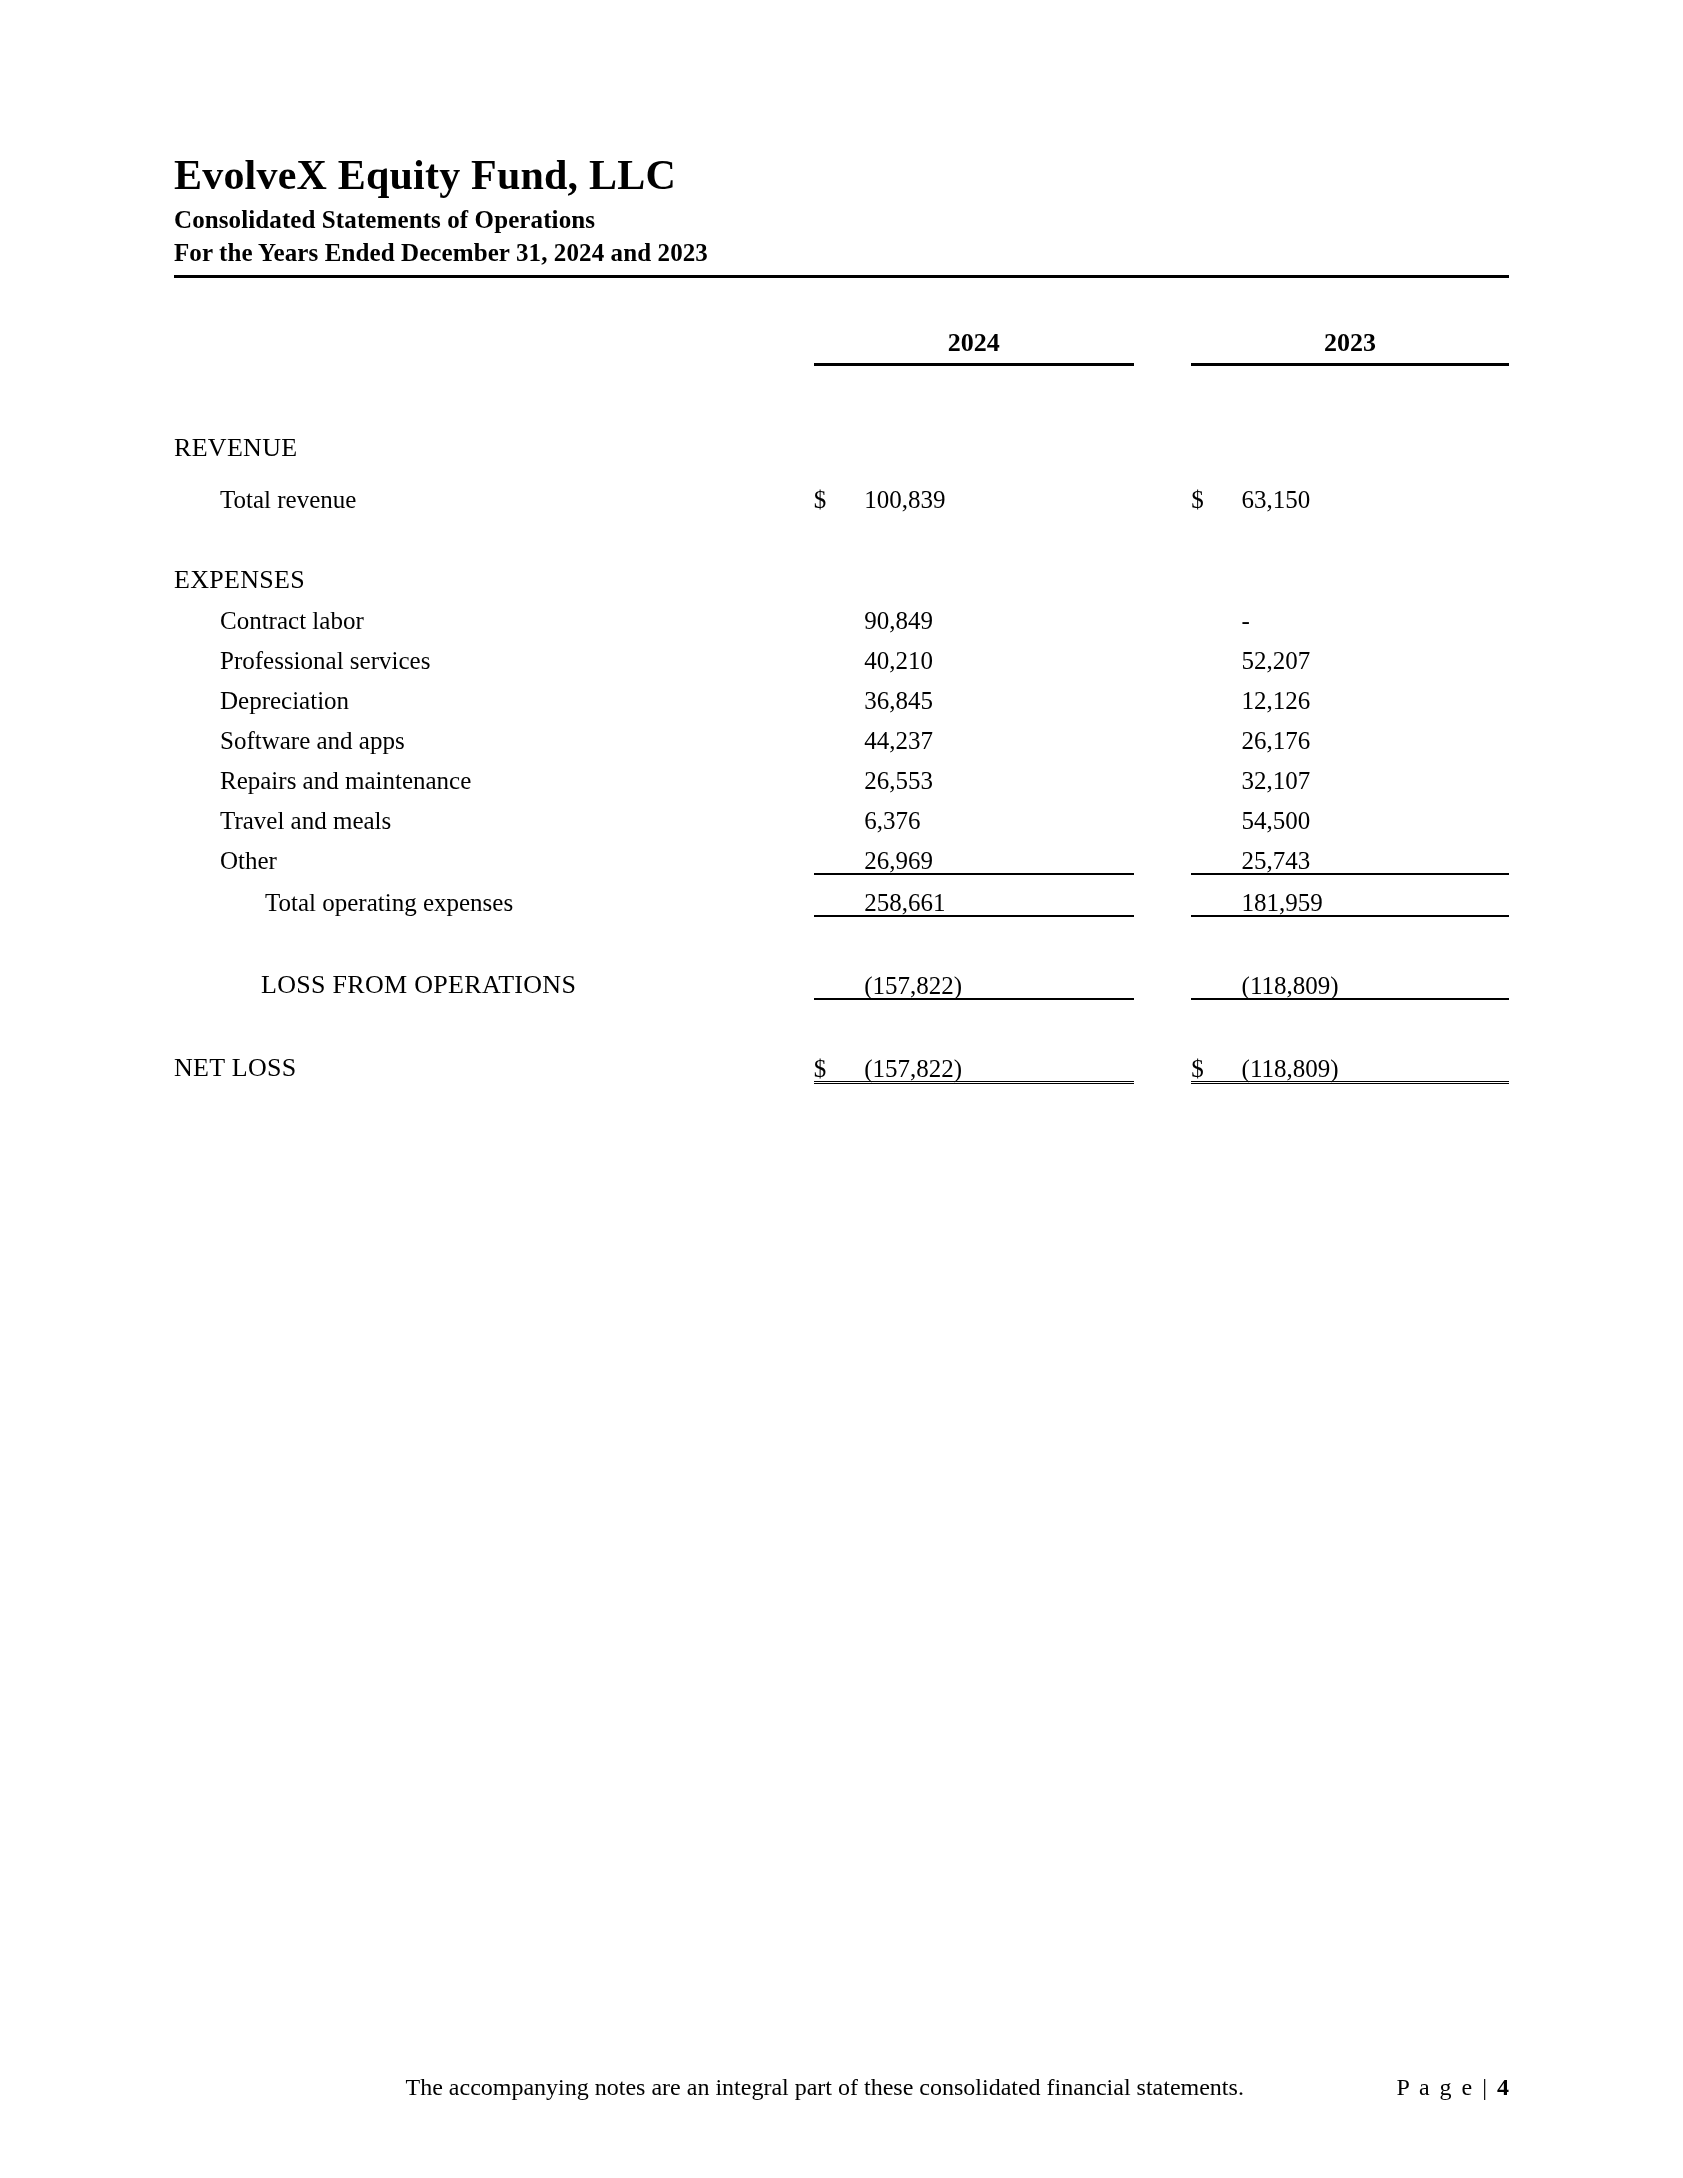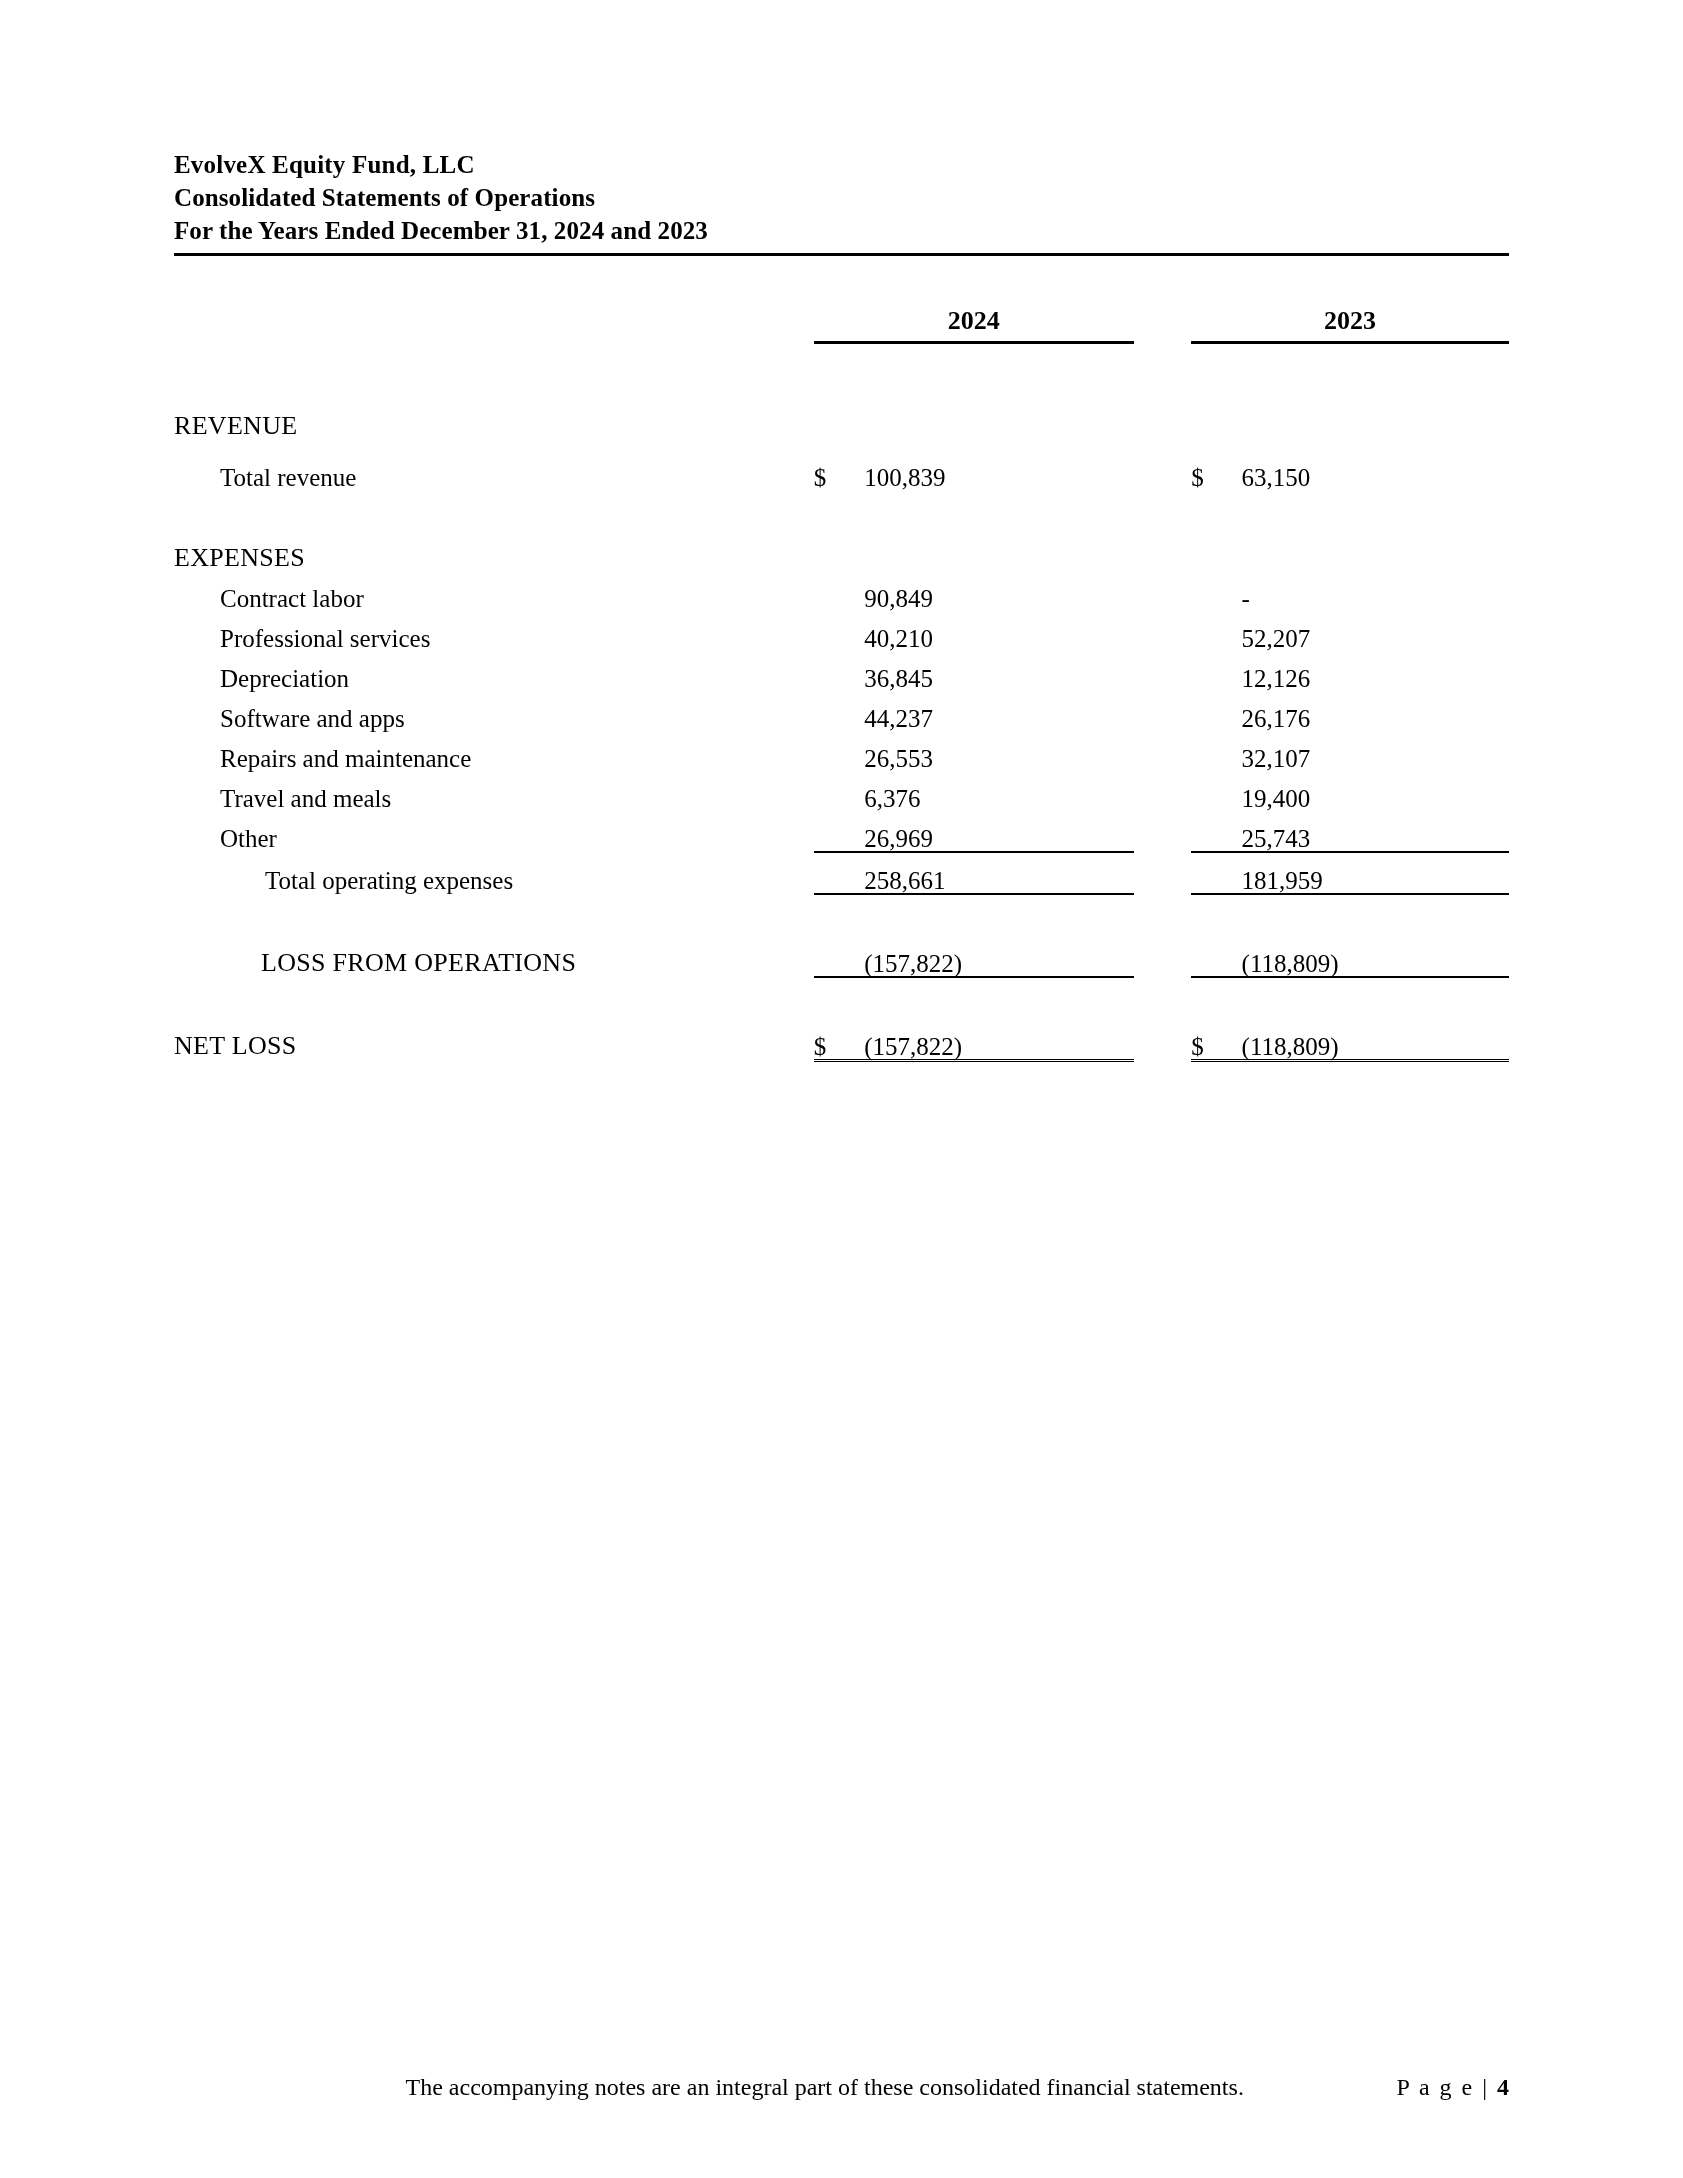--- a/index.html
+++ b/index.html
@@ -26,21 +26,21 @@
     left: 174px;
     top: 149px;
     width: 1335px;
   }
 
   
   .doc-header {
     font-weight: bold;
   }
   .doc-header .line1 {
-    font-size: 25px;
+    font-size: 42px;
     letter-spacing: 0.2px;
     line-height: 1.28;
   }
   .doc-header .line2,
   .doc-header .line3 {
     font-size: 25px;
     line-height: 1.32;
     letter-spacing: 0.1px;
   }
   .header-rule {
@@ -237,21 +237,21 @@
         <td></td>
         <td></td>
         <td class="num">32,107</td>
       </tr>
       <tr class="row-sm">
         <td class="indent1">Travel and meals</td>
         <td></td>
         <td class="num">6,376</td>
         <td></td>
         <td></td>
-        <td class="num">19,400</td>
+        <td class="num">54,500</td>
       </tr>
       <tr class="row-sm">
         <td class="indent1">Other</td>
         <td></td>
         <td class="num">26,969</td>
         <td></td>
         <td></td>
         <td class="num">25,743</td>
       </tr>
 

